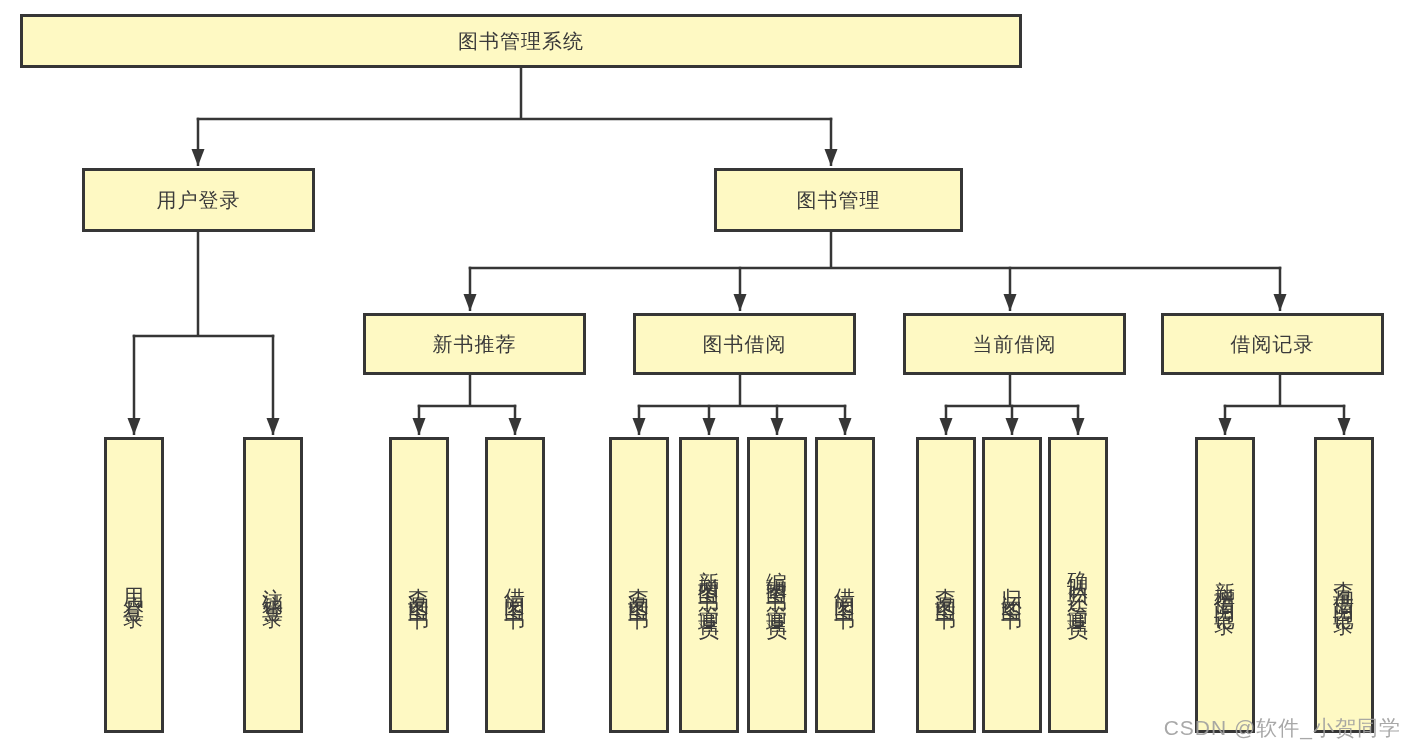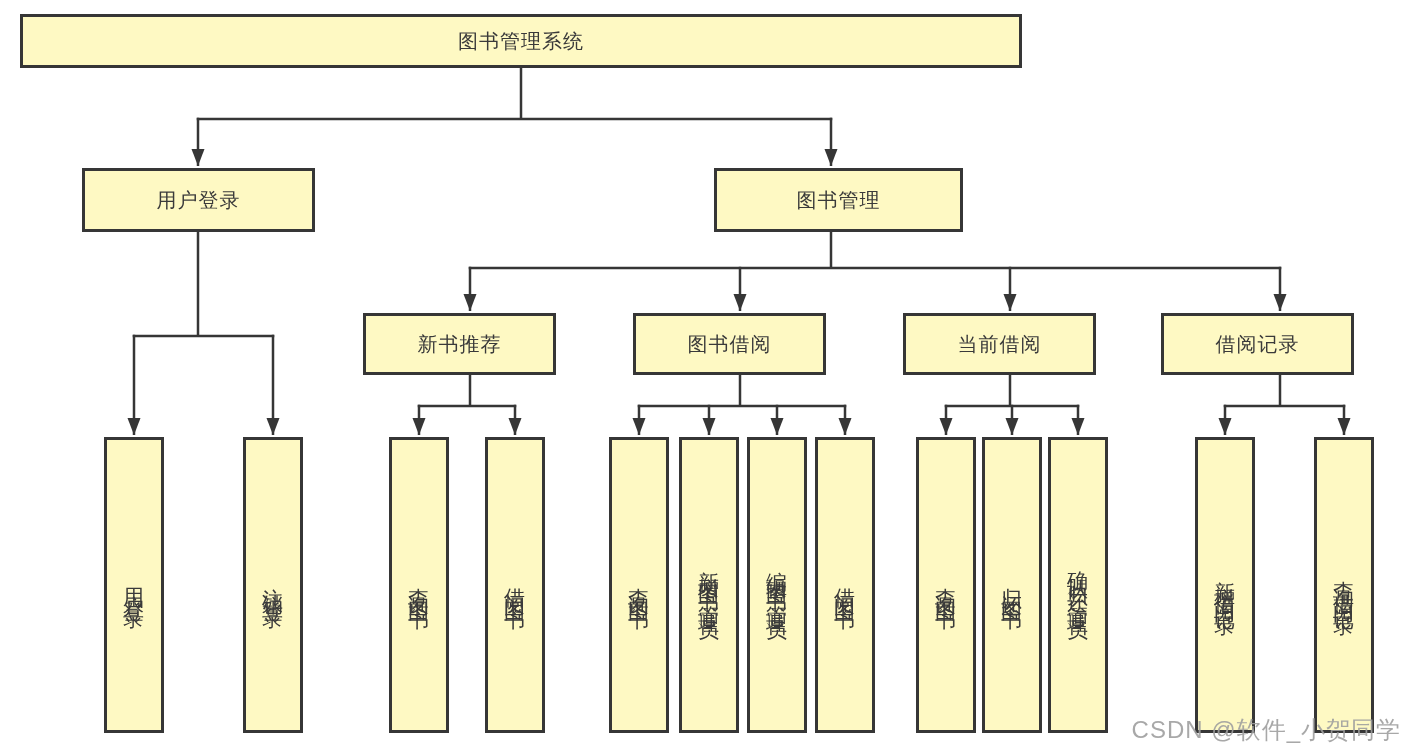--- a/index.html
+++ b/index.html
@@ -34,21 +34,21 @@
     text-align: center;
   }
   .h-node {
     font-size: 20px;
     letter-spacing: 1px;
     line-height: 1.2;
   }
   .root-node   { left: 20px;   top: 14px;  width: 1002px; height: 54px; }
   .lvl2-a      { left: 82px;   top: 168px; width: 233px;  height: 64px; }
   .lvl2-b      { left: 714px;  top: 168px; width: 249px;  height: 64px; }
-  .lvl3        { top: 313px; width: 193px; height: 62px; }
+  .lvl3        { top: 313px; width: 223px; height: 62px; }
   .lvl3-1      { left: 363px; }
   .lvl3-2      { left: 633px; }
   .lvl3-3      { left: 903px; }
   .lvl3-4      { left: 1161px; }
   .v-node {
     top: 437px;
     width: 60px;
     height: 296px;
     writing-mode: vertical-rl;
     text-orientation: mixed;
@@ -66,21 +66,21 @@
   .leaf-c4 { left: 815px; }
   .leaf-d1 { left: 916px; }
   .leaf-d2 { left: 982px; }
   .leaf-d3 { left: 1048px; }
   .leaf-e1 { left: 1195px; }
   .leaf-e2 { left: 1314px; }
   .watermark {
     position: absolute;
     right: 4px;
     top: 714px;
-    font-size: 24px;
+    font-size: 21px;
     color: rgba(158, 158, 158, 0.9);
     letter-spacing: 1px;
     z-index: 10;
     white-space: nowrap;
   }
 </style>
 </head>
 <body>
 
 <div class="canvas">

